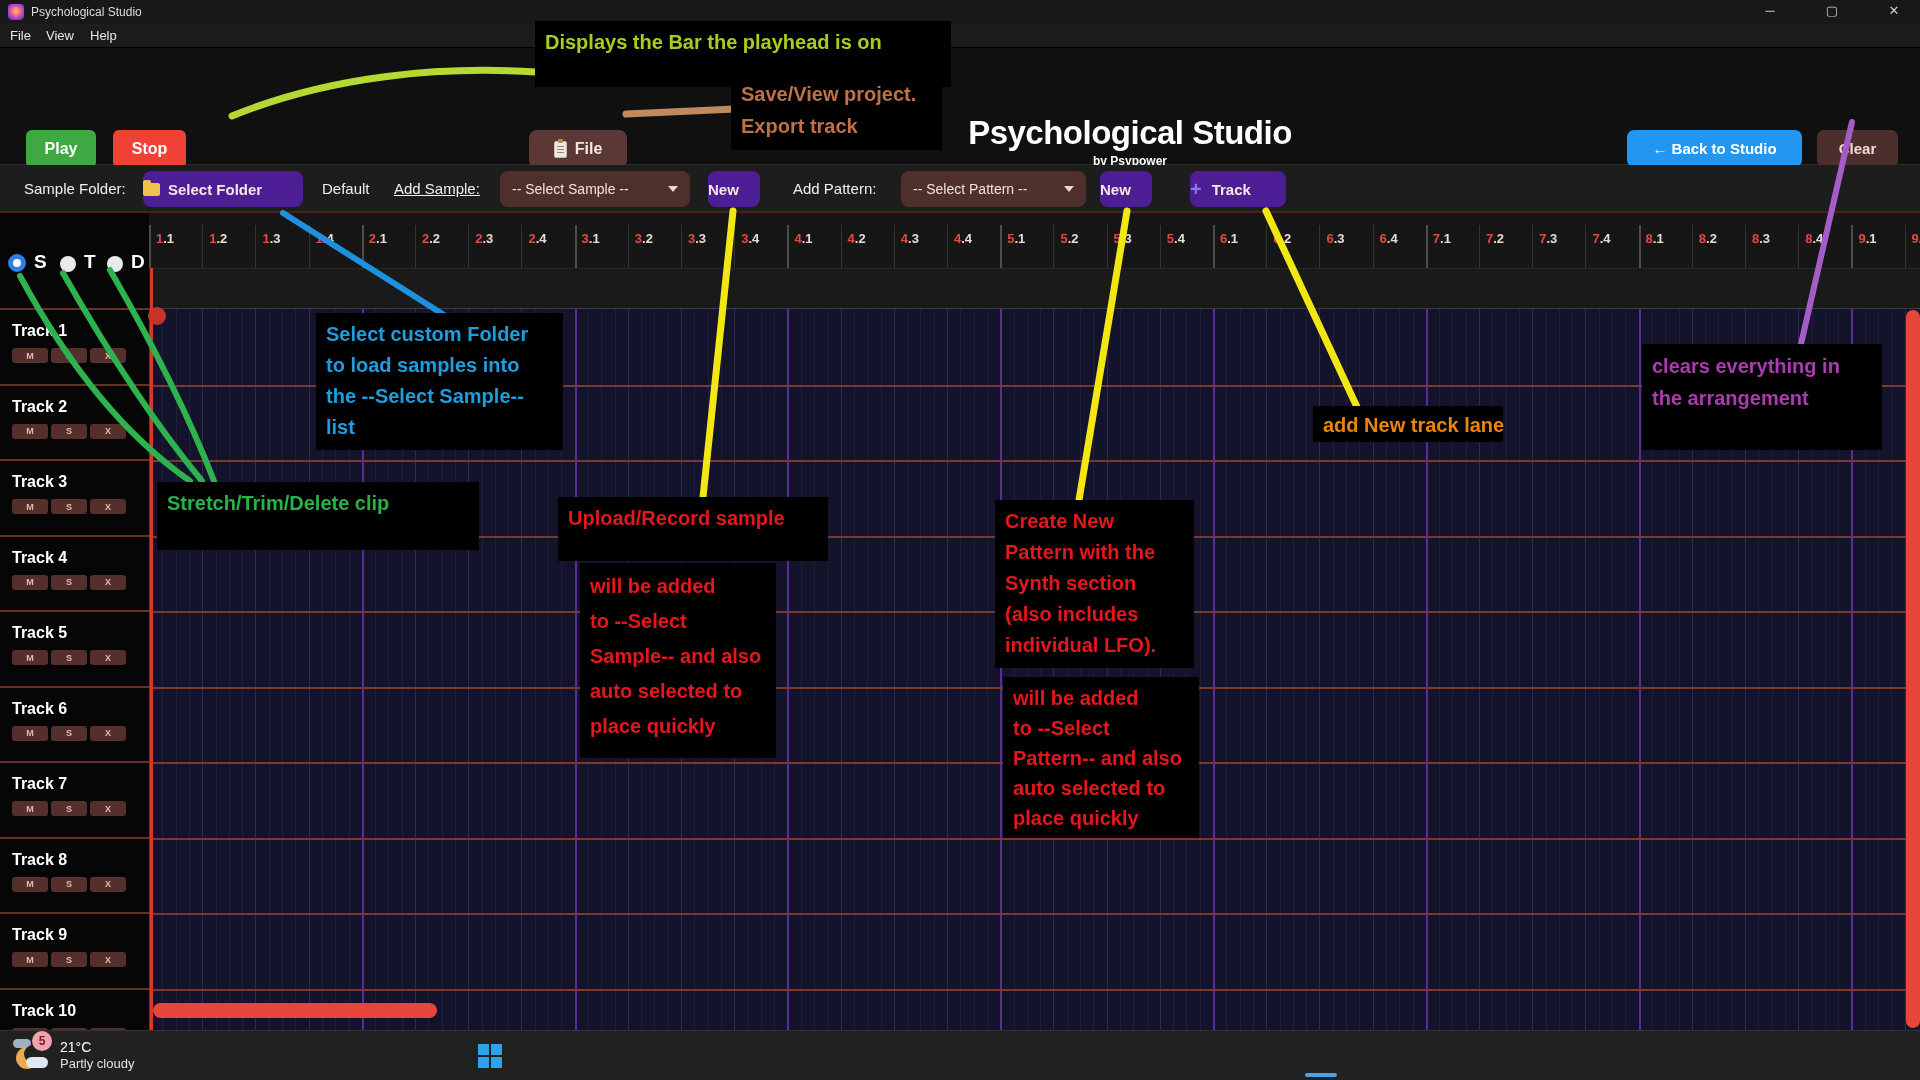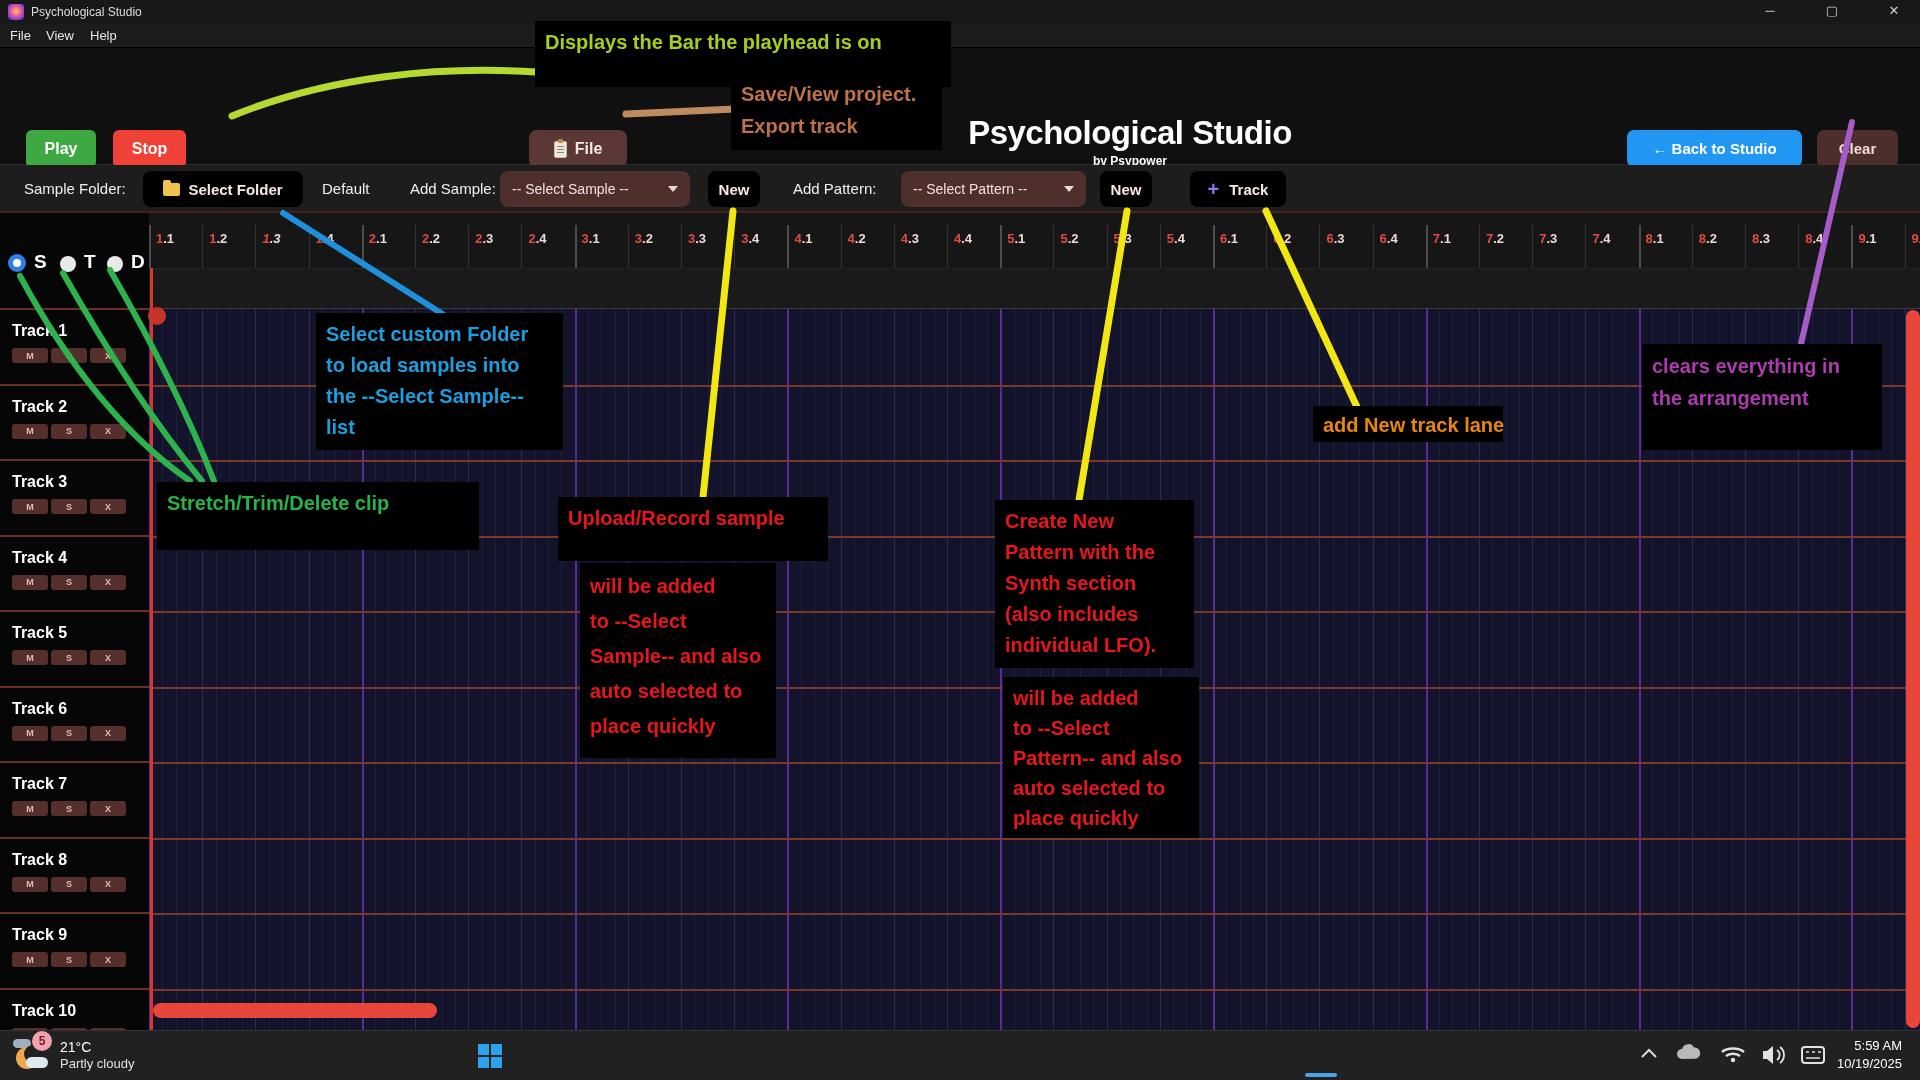--- a/index.html
+++ b/index.html
@@ -35,22 +35,22 @@
                    box-shadow:0 3px 0 #8f8878, 0 6px 0 #8f8878; }
   #apptitle { left:955px; top:66px; width:350px; text-align:center; color:#fff; }
   #apptitle .big { font-size:33px; font-weight:900; letter-spacing:-0.5px; }
   #apptitle .sub { font-size:12px; font-weight:700; margin-top:2px; }
   #backbtn { left:1627px; top:82px; width:175px; height:37px; border-radius:7px; font-size:15px; }
   #clearbtn{ left:1817px; top:82px; width:81px;  height:37px; border-radius:7px; font-size:15px; color:#f3d9d3; }
 
   
   #samplebar { left:0; top:165px; width:1920px; height:48px; background:#1d1d1d; border-bottom:2px solid #46221c; }
   .sb-label { position:absolute; top:15px; color:#f0f0f0; font-size:15px; }
-  .sb-btn { position:absolute; top:6px; height:36px; border-radius:8px; background:#000000; display:flex; align-items:center;
-            justify-content:center; color:#f7e8e3; font-weight:700; font-size:15px; gap:8px; }
+  .sb-btn { position:absolute; top:6px; height:36px; border-radius:8px; background:#4c1d95; display:flex; align-items:center;
+            color:#f7e8e3; font-weight:700; font-size:15px; gap:8px; }
   .sb-select { background:#4f2f2c; font-weight:400; font-size:14px; color:#f2e2de; justify-content:space-between; padding:0 12px; }
   .folderico { width:17px; height:13px; background:#f0c24b; border-radius:2px; position:relative; }
   .folderico:before { content:""; position:absolute; left:0; top:-3px; width:8px; height:4px; background:#f0c24b; border-radius:2px 2px 0 0; }
   .chev { width:0; height:0; border-left:5px solid transparent; border-right:5px solid transparent; border-top:6px solid #e9d8d3; margin-left:10px; }
   .plus { color:#8a79ec; font-size:20px; font-weight:900; margin-right:2px; }
 
   
   #sidebar { left:0; top:213px; width:149px; height:817px; background:#060606; }
   #rulerwrap { left:149px; top:213px; width:1771px; height:55px; background:#161616; overflow:hidden; }
   .tick { position:absolute; top:12px; width:1px; height:43px; background:#333; }
@@ -144,21 +144,21 @@
     <div id="clearbtn" class="abs btn" style="background:#4c2f2d;">Clear</div>
   </div>
 
   <div id="samplebar" class="abs">
     <span class="sb-label" style="left:24px;">Sample Folder:</span>
     <div class="sb-btn" style="left:143px; width:160px;">
       <span class="folderico"></span>
       <span>Select Folder</span>
     </div>
     <span class="sb-label" style="left:322px;text-align:center;">Default</span>
-    <span class="sb-label" style="left:410px;">Add Sample:</span>
+    <span class="sb-label" style="left:394px;text-decoration:underline;">Add Sample:</span>
     <div class="sb-btn sb-select" style="left:500px; width:190px;">
       <span>-- Select Sample --</span>
       <span class="chev"></span>
     </div>
     <div class="sb-btn" style="left:708px; width:52px;">New</div>
     <span class="sb-label" style="left:793px;">Add Pattern:</span>
     <div class="sb-btn sb-select" style="left:901px; width:185px;">
       <span>-- Select Pattern --</span>
       <span class="chev"></span>
     </div>
@@ -249,21 +249,21 @@
         </div>
       </div>
   </div>
 
   <div id="rulerwrap" class="abs">
       <span class="tick bar" style="left: 0px;"></span>
       <span class="rlabel" style="left: 7px;"><span class="b1">1</span><span class="b2">.1</span></span>
       <span class="tick" style="left: 53.2px;"></span>
       <span class="rlabel" style="left: 60.2px;"><span class="b1">1</span><span class="b2">.2</span></span>
       <span class="tick" style="left: 106.4px;"></span>
-      <span class="rlabel" style="left: 113.4px; font-style: italic;"><span class="b1">1</span><span class="b2">.3</span></span>
+      <span class="rlabel" style="left: 113.4px;"><span class="b1">1</span><span class="b2">.3</span></span>
       <span class="tick" style="left: 159.6px;"></span>
       <span class="rlabel" style="left: 166.6px;"><span class="b1">1</span><span class="b2">.4</span></span>
       <span class="tick bar" style="left: 212.8px;"></span>
       <span class="rlabel" style="left: 219.8px;"><span class="b1">2</span><span class="b2">.1</span></span>
       <span class="tick" style="left: 266px;"></span>
       <span class="rlabel" style="left: 273px;"><span class="b1">2</span><span class="b2">.2</span></span>
       <span class="tick" style="left: 319.2px;"></span>
       <span class="rlabel" style="left: 326.2px;"><span class="b1">2</span><span class="b2">.3</span></span>
       <span class="tick" style="left: 372.4px;"></span>
       <span class="rlabel" style="left: 379.4px;"><span class="b1">2</span><span class="b2">.4</span></span>
@@ -552,31 +552,14 @@
     <div id="startbtn">
         <span></span>
         <span></span>
         <span></span>
         <span></span>
       </div>
 
   </div>
   <div id="activeunderline"></div>
 
-  <div id="tray">
-    <svg width="290" height="50">
-      <polyline points="12,27 19,20 26,27" fill="none" stroke="#d9d9d9" stroke-width="2"></polyline>
-      <path d="M52 29 a5 5 0 0 1 0-10 a6.5 6.5 0 0 1 12-1.5 a5 5 0 0 1 1 11.3 z" fill="#b9b9b9"></path>
-      <path d="M92 22 a14 9 0 0 1 22 0" fill="none" stroke="#e2e2e2" stroke-width="2.4"></path>
-      <path d="M96 26 a9 6 0 0 1 14 0" fill="none" stroke="#e2e2e2" stroke-width="2.4"></path>
-      <circle cx="103" cy="30" r="2.2" fill="#e2e2e2"></circle>
-      <path d="M133 21 h4 l6 -5 v18 l-6 -5 h-4 z" fill="#e2e2e2"></path>
-      <path d="M147 20 a6 6 0 0 1 0 10 M150 17 a10 10 0 0 1 0 16" fill="none" stroke="#e2e2e2" stroke-width="1.8"></path>
-      <rect x="172" y="17" width="22" height="16" rx="3" fill="none" stroke="#e2e2e2" stroke-width="2"></rect>
-      <path d="M176 22 h3 M182 22 h3 M188 22 h3 M176 28 h14" stroke="#e2e2e2" stroke-width="1.6"></path>
-    </svg>
-    <div id="clock">
-      <div>5:59 AM</div>
-      <div>10/19/2025</div>
-    </div>
-  </div>
 
 </div>
 
 </body></html>

